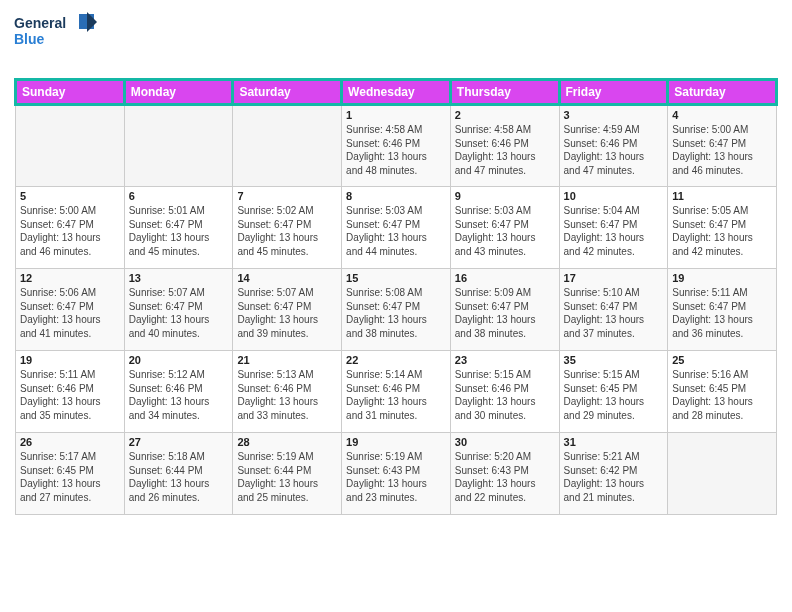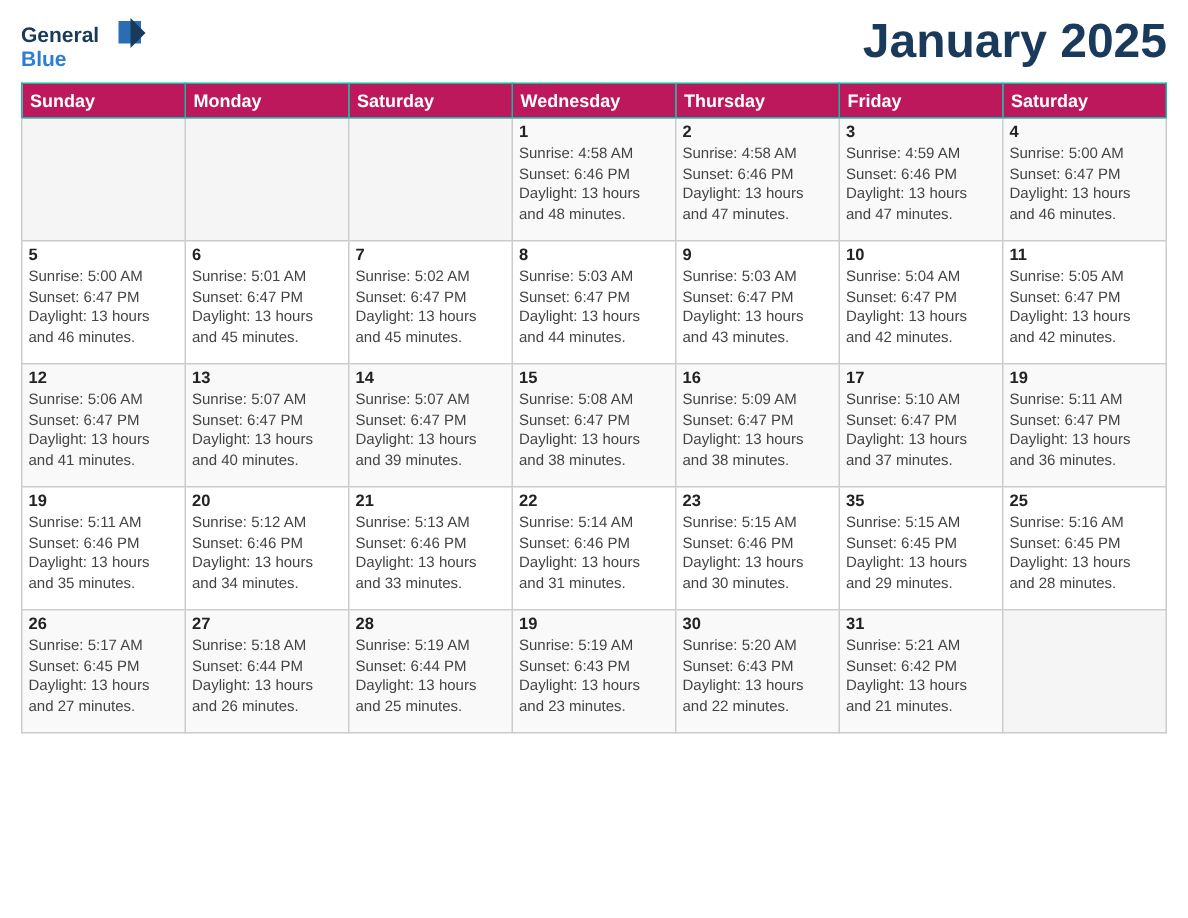--- a/index.html
+++ b/index.html
@@ -13,21 +13,21 @@
     .page {
       width: 792px;
       height: 612px;
       background: #fff;
       padding: 10px 14px 10px 14px;
     }
     .header {
       display: flex;
       align-items: flex-start;
       justify-content: space-between;
-      margin-bottom: 0;
+      margin-bottom: 24px;
     }
     .logo-area {
       display: flex;
       align-items: center;
     }
     .title-area {
       text-align: right;
     }
     .cal-title {
       font-size: 32px;
@@ -38,27 +38,27 @@
     .cal-subtitle {
       font-size: 14px;
       color: #444;
     }
     .calendar {
       width: 100%;
       border-collapse: collapse;
       border: 1px solid #ccc;
     }
     .calendar th {
-      background: #be185d;
+      background: #d946ef;
       color: #fff;
       font-size: 12px;
       font-weight: bold;
       padding: 4px 5px;
       text-align: left;
-      border: 1px solid #14b8a6;
+      border: 3px solid #14b8a6;
     }
     .calendar td {
       vertical-align: top;
       border: 1px solid #ccc;
       padding: 3px 4px;
       width: calc(100% / 7);
       font-size: 9.5px;
       color: #333;
       background: #fff;
       height: 82px;
@@ -96,21 +96,20 @@
 
           <text x="0" y="18" font-family="Arial" font-size="14" font-weight="bold" fill="#1a3a5c">General</text>
 
           <polygon points="65,4 80,4 80,19 65,19" fill="#2a6db5"></polygon>
           <polygon points="73,2 83,12 73,22" fill="#1a3a5c"></polygon>
           <text x="0" y="34" font-family="Arial" font-size="14" font-weight="bold" fill="#2a7fd4">Blue</text>
         </svg>
       </div>
     </div>
     <div class="title-area">
-      <div class="cal-title">January 2025</div>
     </div>
   </div>
 
   <table class="calendar">
     <thead>
       <tr>
         <th>Sunday</th>
         <th>Monday</th>
         <th>Saturday</th>
         <th>Wednesday</th>

